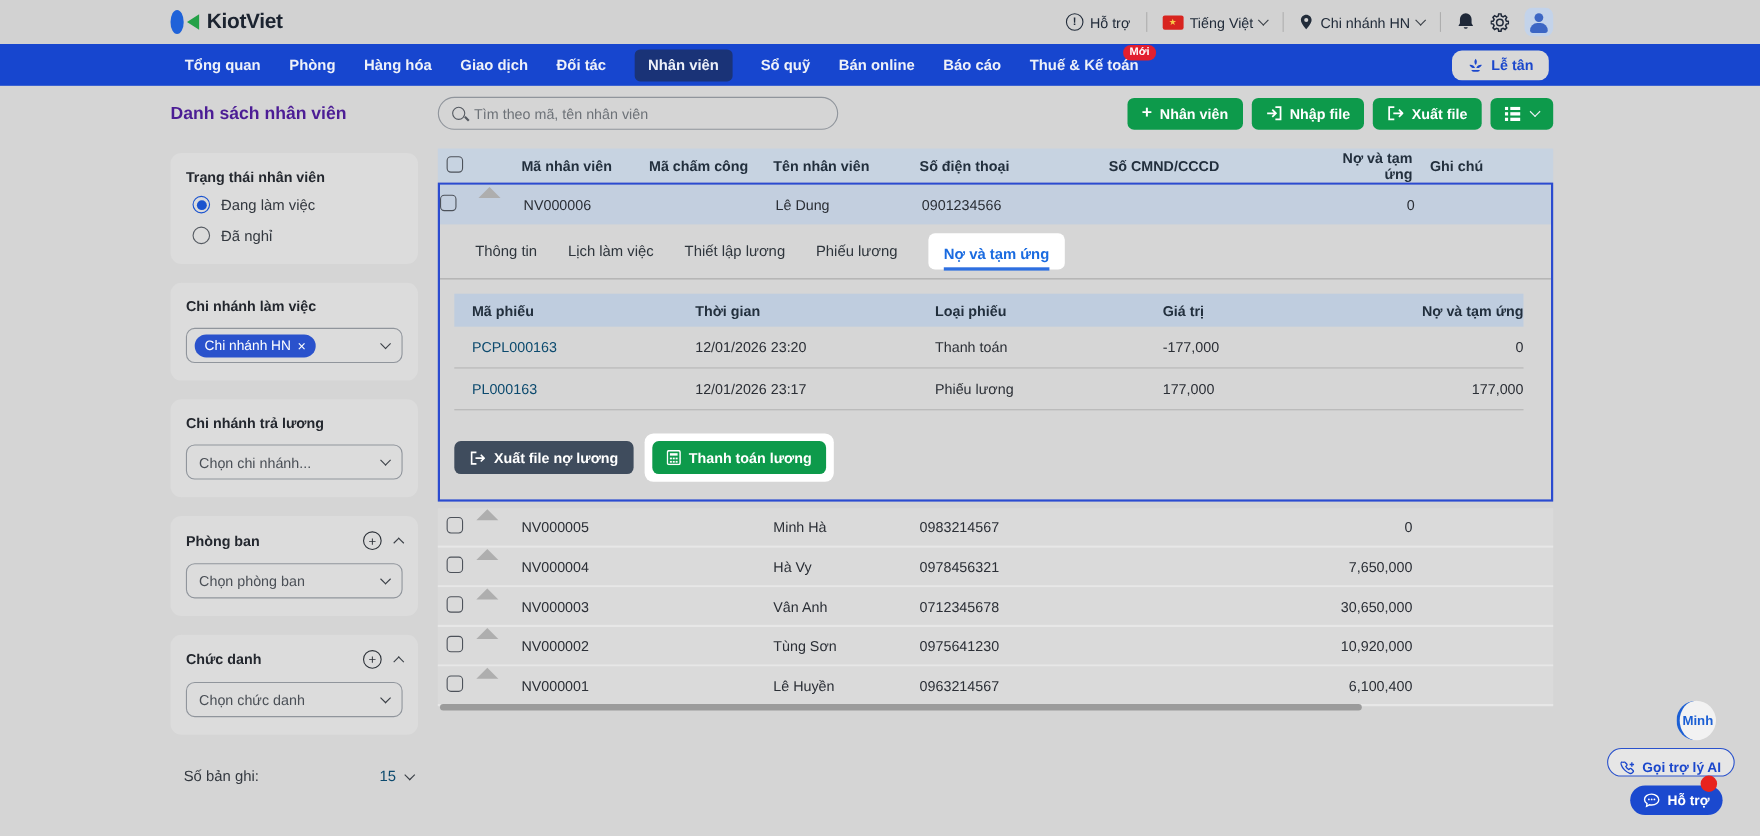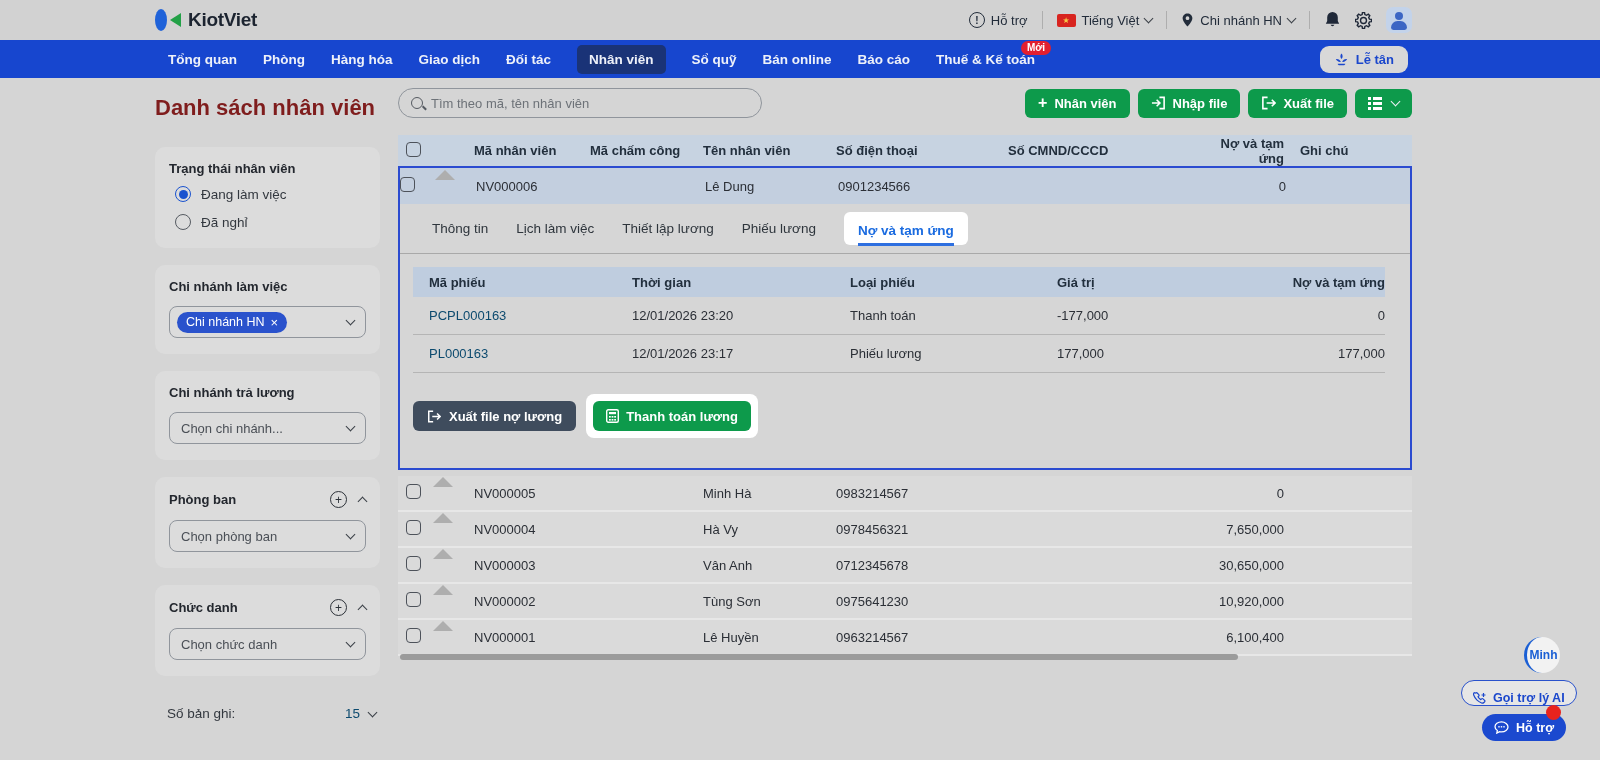--- a/index.html
+++ b/index.html
@@ -38,21 +38,21 @@
   .nav-item { color:#eef1f9; font-size:13.5px; font-weight:bold; cursor:pointer; position:relative; white-space:nowrap; }
   .nav-item.active { background:#1a3377; padding:7px 12px; border-radius:5px; }
   .badge-new { position:absolute; top:-11px; right:-16px; background:#e21f2f; color:#fff;
     font-size:10px; font-weight:bold; padding:1.5px 6px; border-radius:8px; }
   .reception-btn { margin-left:auto; margin-right:192px; background:#d8d8d8; color:#1b47cc;
     border-radius:9px; padding:6px 14px; font-size:13px; font-weight:bold; display:flex;
     align-items:center; gap:7px; cursor:pointer; }
 
   
   .sidebar { position:absolute; left:155px; top:88px; width:225px; }
-  .page-title { font-size:22px; font-weight:bold; color:#7f1d1d; margin:7px 0 26px; }
+  .page-title { font-size:16px; font-weight:bold; color:#4c1d95; margin:7px 0 26px; }
   .card { background:#dcdcdc; border-radius:10px; padding:14px 14px 16px; margin-bottom:17px; }
   .card-head { display:flex; align-items:center; justify-content:space-between; margin-bottom:12px; }
   .card-label { font-size:13px; font-weight:bold; color:#23272e; }
   .card-tools { display:flex; align-items:center; gap:12px; }
   .plus-circle { width:17px; height:17px; border:1.5px solid #2c3138; border-radius:50%;
     display:inline-flex; align-items:center; justify-content:center; font-size:12px; color:#2c3138; cursor:pointer; line-height:1; }
   .radio-row { display:flex; align-items:center; gap:10px; margin:10px 0 12px 6px; cursor:pointer; }
   .radio { width:16px; height:16px; border:1.6px solid #565b62; border-radius:50%; position:relative; flex:0 0 auto; }
   .radio.on { border-color:#1a53cf; }
   .radio.on::after { content:""; position:absolute; inset:2.5px; border-radius:50%; background:#1a53cf; }
@@ -95,21 +95,21 @@
   .avatar-ph::after { content:""; position:absolute; bottom:6px; left:5px; width:0; height:0;
     border-left:10px solid transparent; border-right:10px solid transparent; border-bottom:10px solid #aeaeae; }
 
   .expanded { border:2px solid #2b4bd0; background:#d6d6d6; }
   .row-selected { height:36px; background:#c3cfdf; }
   .tabs-row { height:50px; display:flex; align-items:center; gap:28px; padding-left:32px;
     border-bottom:1.5px solid #a9a9a9; }
   .tab { font-size:13.5px; color:#2e353c; cursor:pointer; }
   .tab-highlight { background:#ffffff; border-radius:6px; padding:11px 14px 7px; }
   .tab.active { color:#1a6be0; font-weight:bold; border-bottom:3px solid #2e6fe0; padding-bottom:5px; }
-  .detail-body { padding:13px 25px 30px 13px; }
+  .detail-body { padding:13px 25px 16px 13px; }
   .subgrid { display:grid; grid-template-columns:219px 218px 207px 210px 1fr; align-items:center; }
   .sub-head { height:30px; background:#bfcddf; font-weight:bold; color:#222f3d; }
   .sub-head > div:first-child, .sub-row > div:first-child { padding-left:16px; }
   .sub-row { height:38px; border-bottom:1.5px solid #b5b5b5; }
   .link { color:#0c4a6e; cursor:pointer; }
   .detail-btns { display:flex; justify-content:flex-start; align-items:center; gap:10px; margin-top:21px; }
   .btn-dark { background:#3f4c5d; color:#fff; border:none; border-radius:6px; height:30px;
     padding:0 14px; font-family:inherit; font-size:13px; font-weight:bold; display:flex;
     align-items:center; gap:8px; cursor:pointer; }
   .btn-highlight { background:#ffffff; border-radius:8px; padding:7px; }

